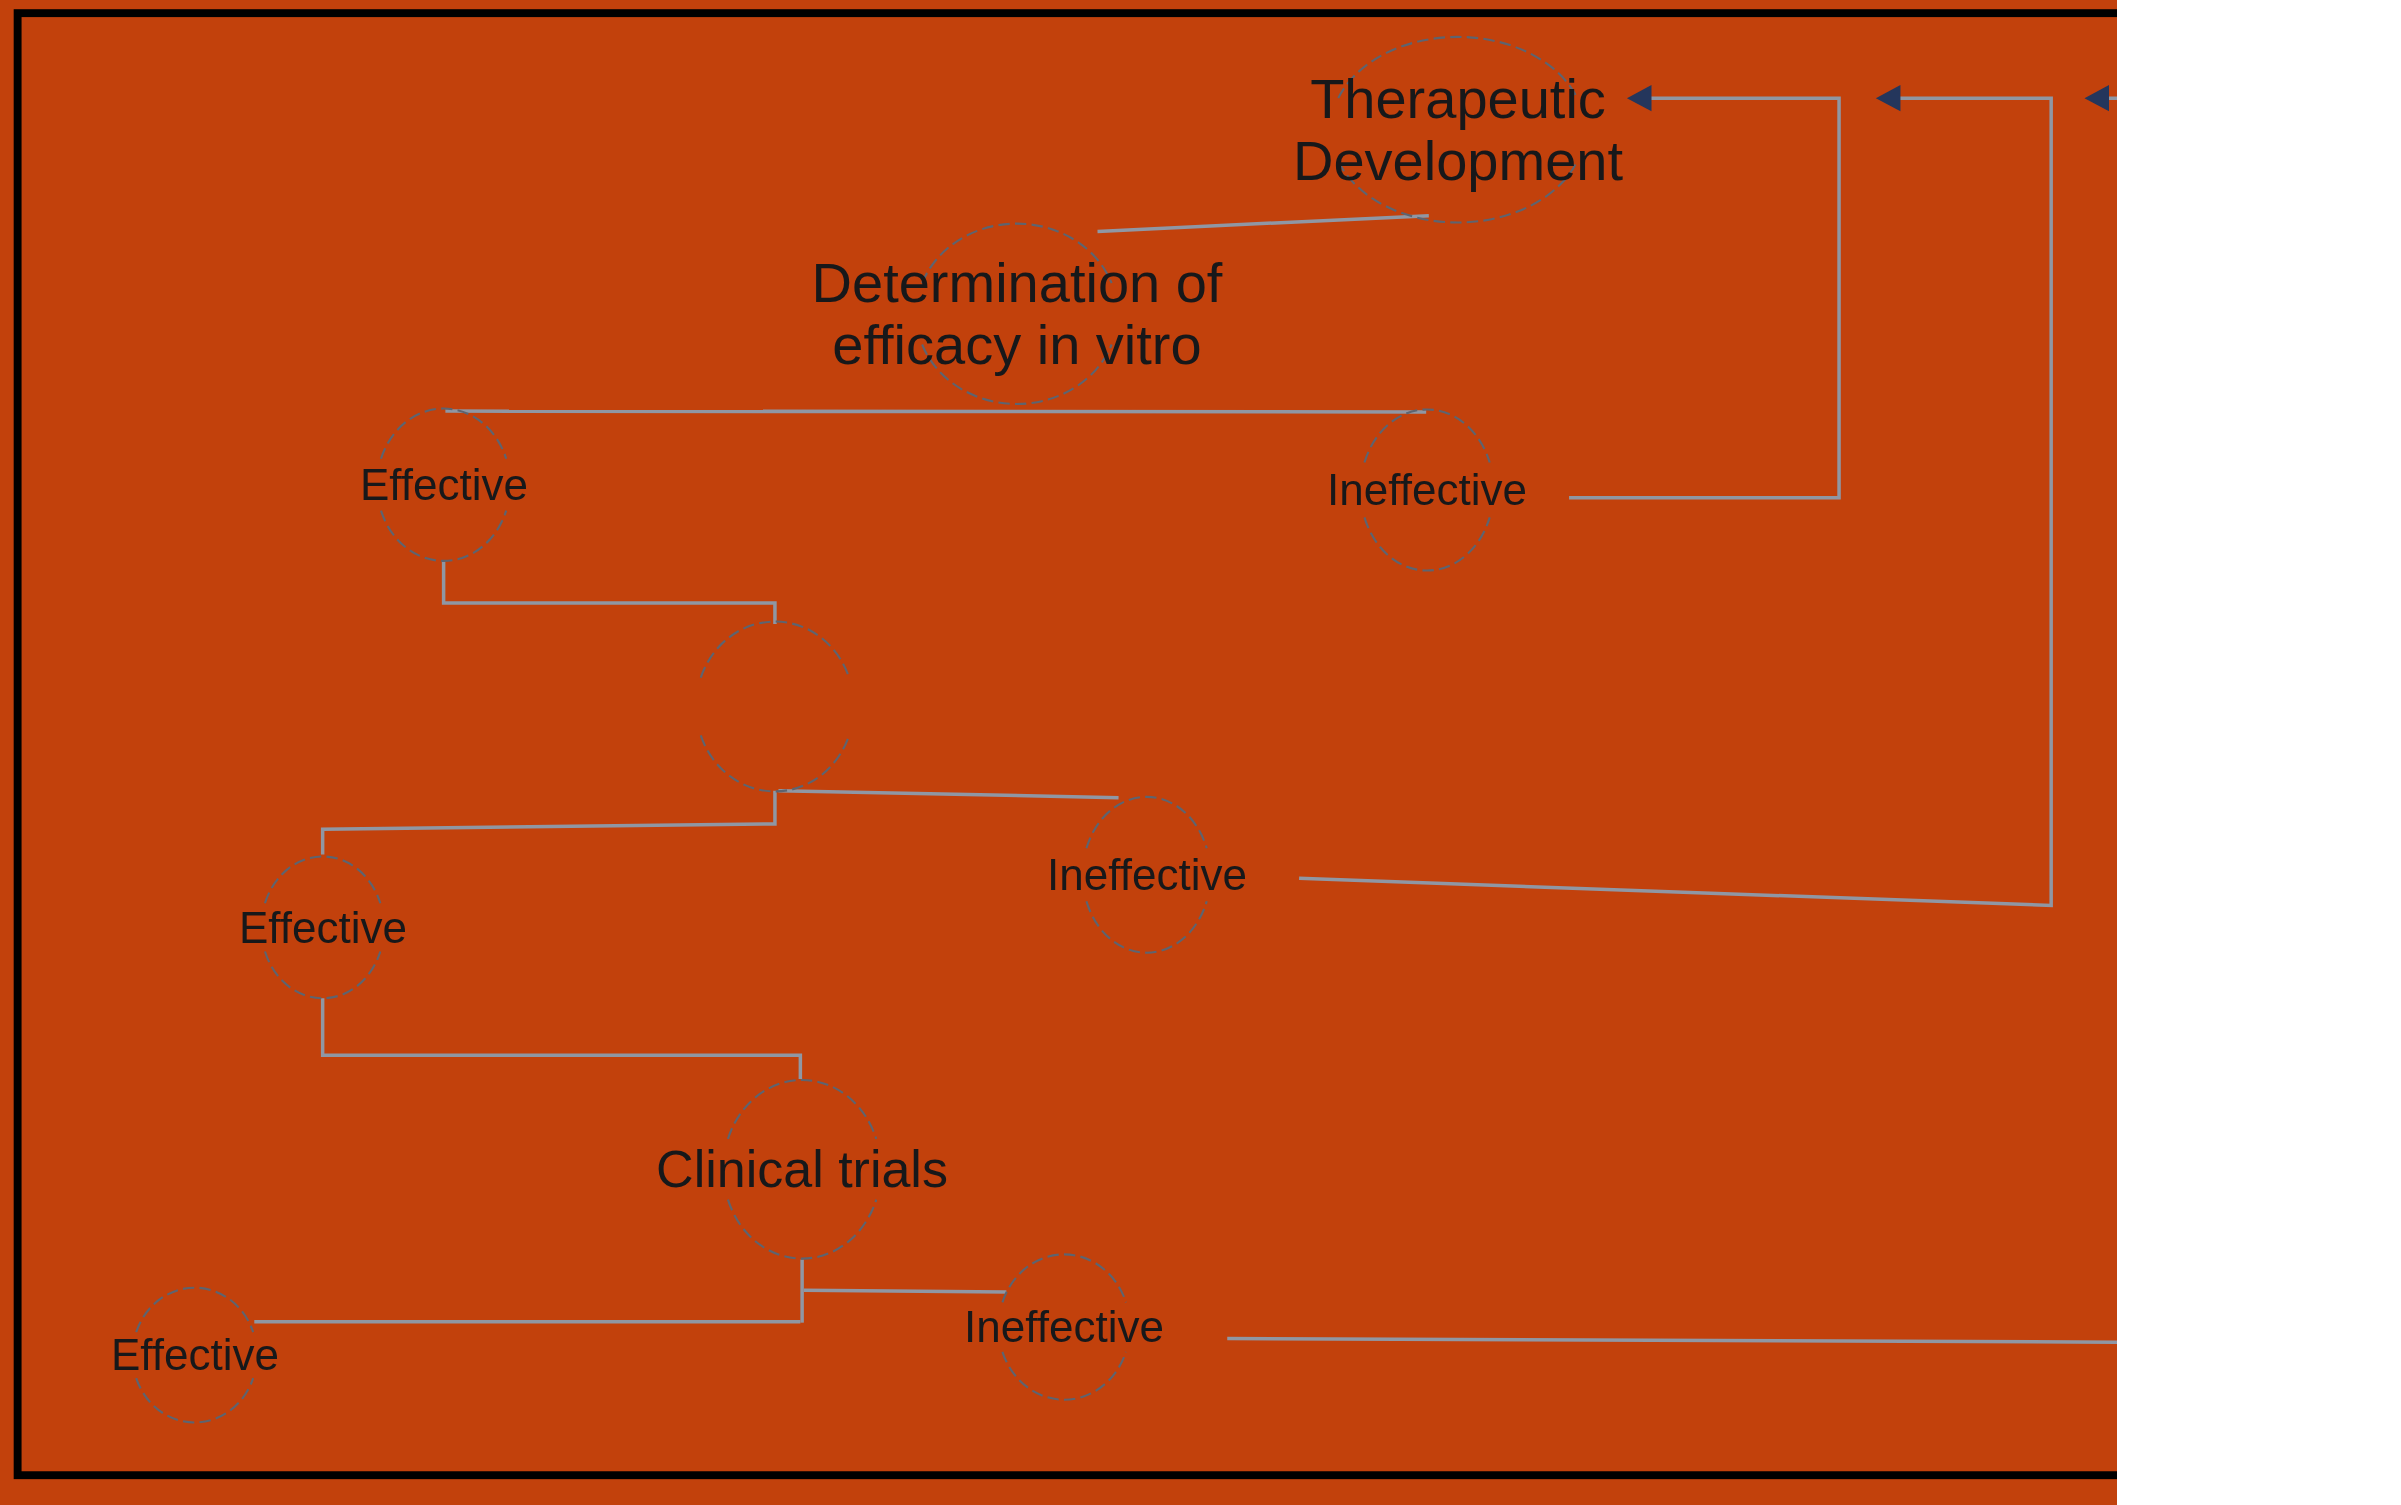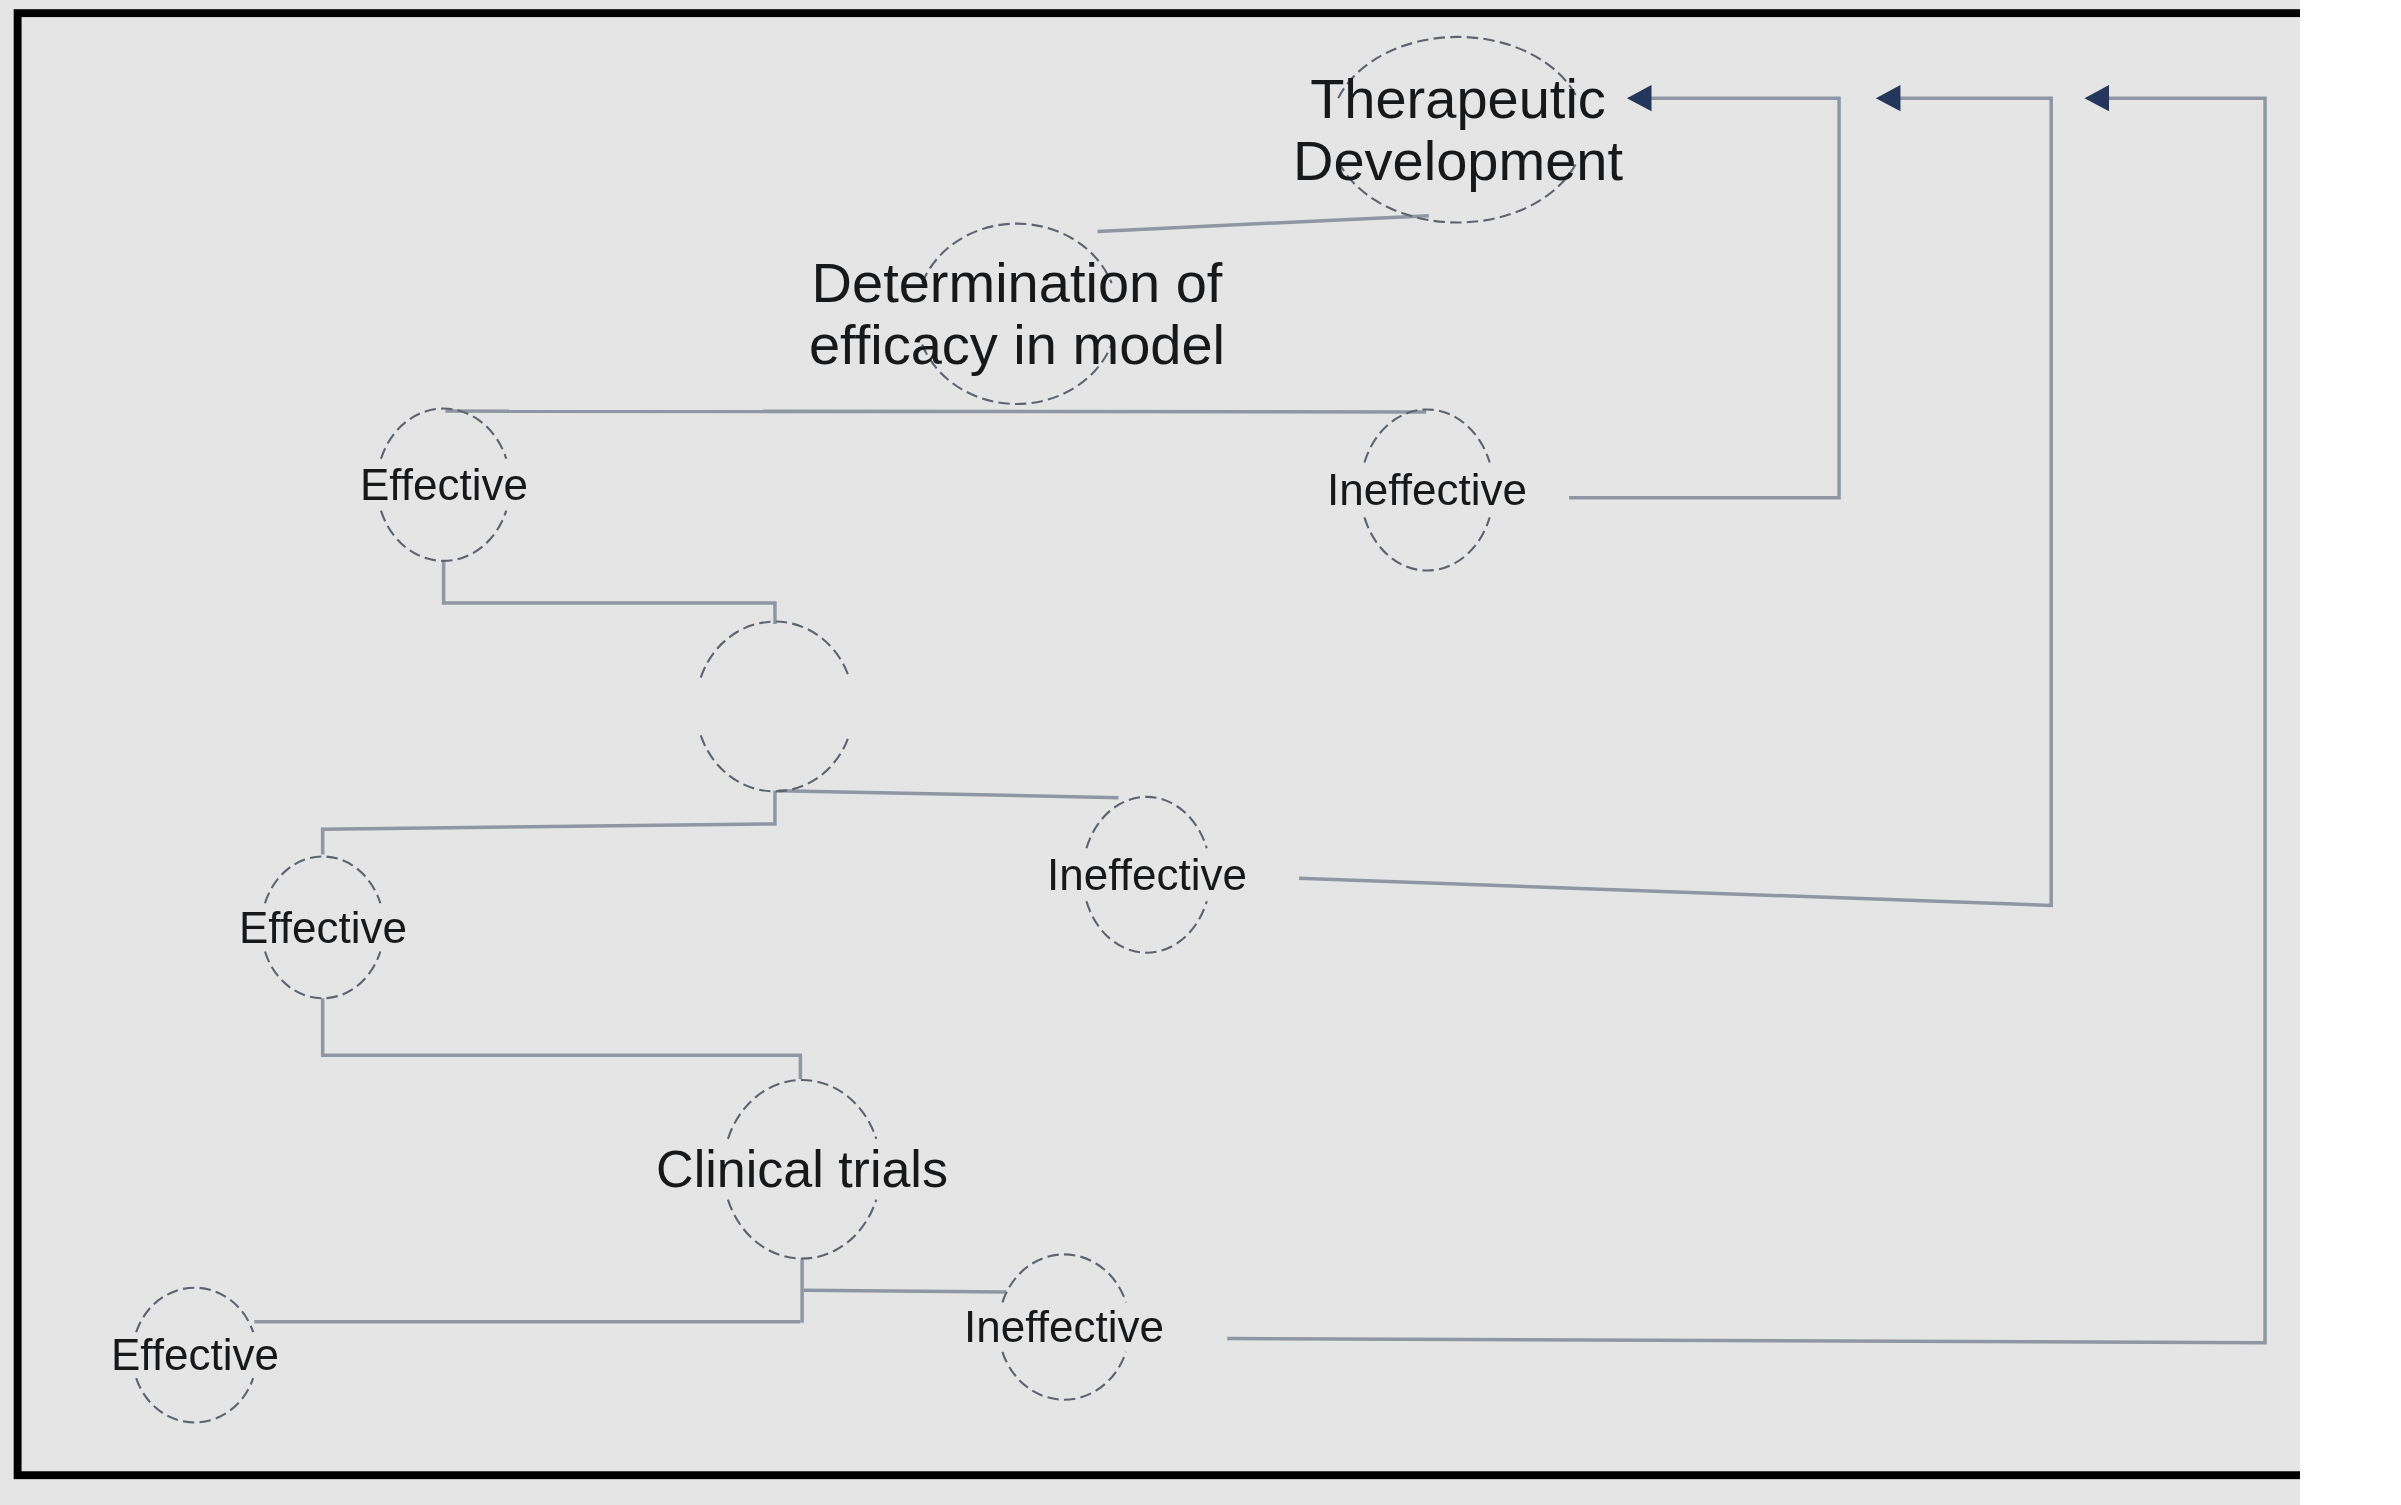--- a/index.html
+++ b/index.html
@@ -2,23 +2,23 @@
 <html style="font-size:14px"><head>
 <meta charset="utf-8">
 <style>
   html, body {
     margin: 0;
     padding: 0;
     background: #ffffff;
   }
   #stage {
     position: relative;
-    width: 2300px;
+    width: 2117px;
     height: 1505px;
-    background: #e5e5e5;
+    background: #c2410c;
     font-family: "Liberation Sans", "DejaVu Sans", sans-serif;
     overflow: hidden;
   }
   #diagram-svg {
     position: absolute;
     left: 0;
     top: 0;
   }
   .node-label {
     position: absolute;
@@ -68,21 +68,21 @@
       <path d="M 830.4 1299.32 A 90 102 0 0 1 999.6 1299.32" fill="none" stroke="#5d6470" stroke-width="2.4" stroke-dasharray="13 6"></path>
       <path d="M 830.4 1368.68 A 90 102 0 0 0 999.6 1368.68" fill="none" stroke="#5d6470" stroke-width="2.4" stroke-dasharray="13 6"></path>
       <path d="M 155.26 1519.82 A 71 77 0 0 1 288.74 1519.82" fill="none" stroke="#5d6470" stroke-width="2.4" stroke-dasharray="13 6"></path>
       <path d="M 155.26 1572.18 A 71 77 0 0 0 288.74 1572.18" fill="none" stroke="#5d6470" stroke-width="2.4" stroke-dasharray="13 6"></path>
       <path d="M 1143.5 1485.78 A 75 83 0 0 1 1284.5 1485.78" fill="none" stroke="#5d6470" stroke-width="2.4" stroke-dasharray="13 6"></path>
       <path d="M 1143.5 1542.22 A 75 83 0 0 0 1284.5 1542.22" fill="none" stroke="#5d6470" stroke-width="2.4" stroke-dasharray="13 6"></path>
     </svg>
 <div class="node-label" style="left: 1458px; top: 130px; font-size: 56px; color: rgb(23, 24, 26);">Therapeutic
 Development</div>
     <div class="node-label" style="left: 1017px; top: 314px; font-size: 56px; color: rgb(23, 24, 26);">Determination of
-efficacy in model</div>
+efficacy in vitro</div>
     <div class="node-label" style="left: 444px; top: 485px; font-size: 44px; color: rgb(23, 24, 26);">Effective</div>
     <div class="node-label" style="left: 1427px; top: 490px; font-size: 44px; color: rgb(23, 24, 26);">Ineffective</div>
     <div class="node-label" style="left: 323px; top: 928px; font-size: 44px; color: rgb(23, 24, 26);">Effective</div>
     <div class="node-label" style="left: 1147px; top: 875px; font-size: 44px; color: rgb(23, 24, 26);">Ineffective</div>
     <div class="node-label" style="left: 802px; top: 1170px; font-size: 52px; color: rgb(23, 24, 26);">Clinical trials</div>
     <div class="node-label" style="left: 195px; top: 1355px; font-size: 44px; color: rgb(23, 24, 26);">Effective</div>
     <div class="node-label" style="left: 1064px; top: 1327px; font-size: 44px; color: rgb(23, 24, 26);">Ineffective</div>
   </div>
 
 

